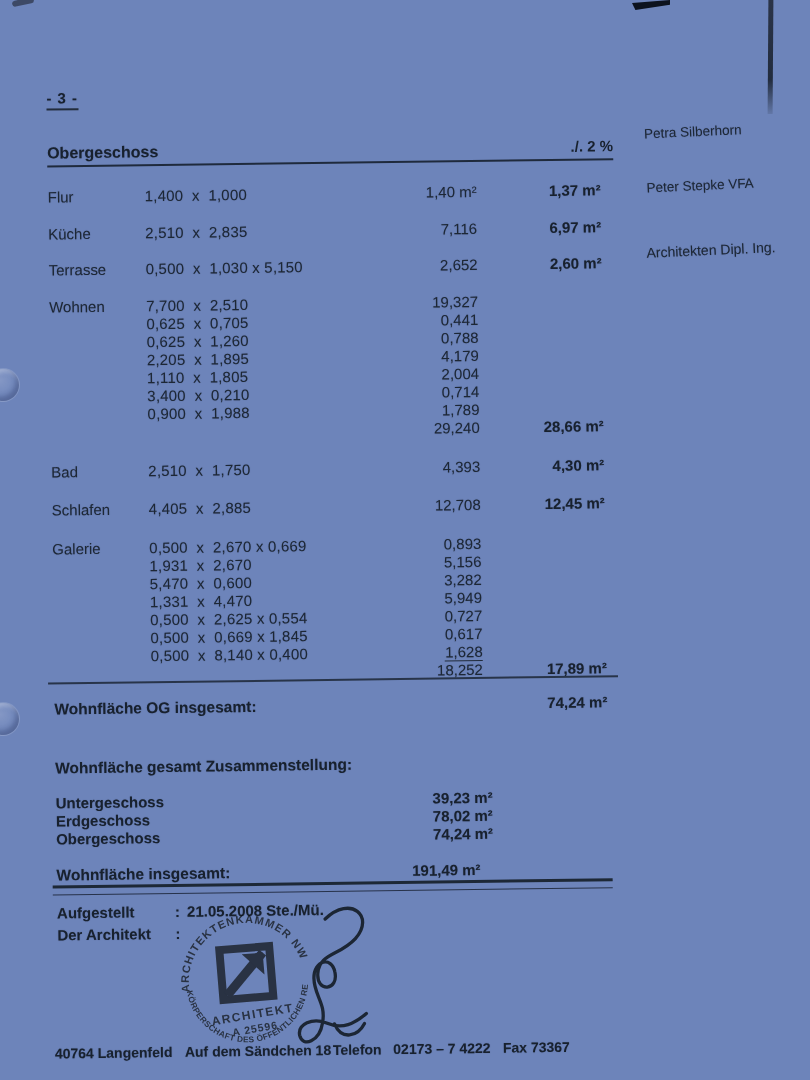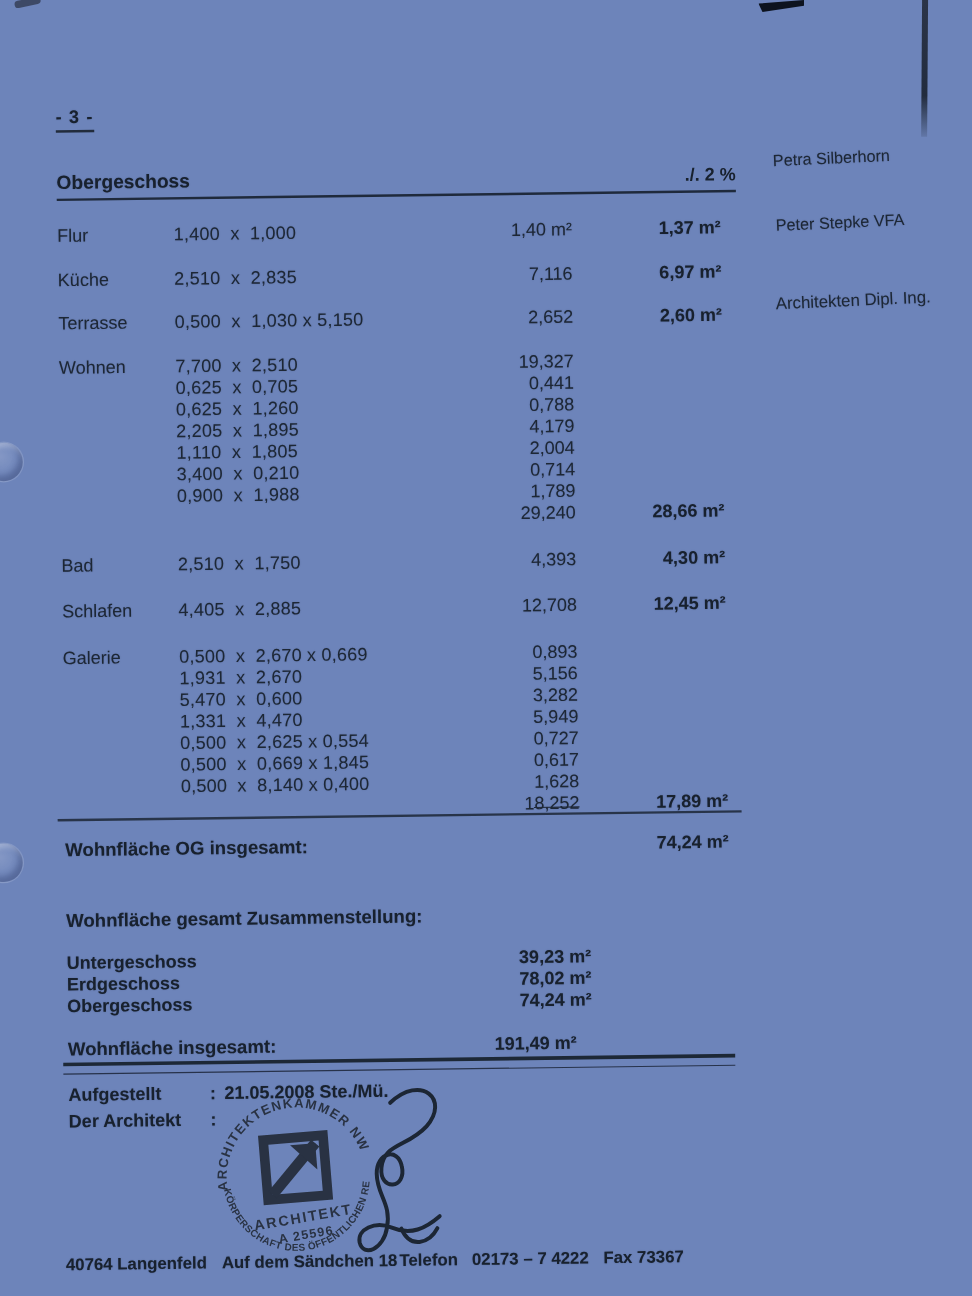--- a/index.html
+++ b/index.html
@@ -39,21 +39,21 @@
     border-bottom:2.5px solid #1f2a3c;padding-bottom:3px;
   }
   .hdr .title{font-size:16px;font-weight:bold;color:#18212e;text-shadow:0 0 1px rgba(25,35,58,0.4);}
   .hdr .ded{font-size:15px;font-weight:bold;color:#18212e;}
   .tbl{position:absolute;left:48px;top:185px;width:564px;}
   .row{display:grid;grid-template-columns:97px 238px 94px auto;height:18px;line-height:18px;font-size:15px;color:#1d2735;text-shadow:0 0 1px rgba(25,35,58,0.35);}
   .row .dims{white-space:pre;letter-spacing:0.2px;}
   .row .val{text-align:right;}
   .row .res{text-align:right;padding-right:11px;font-weight:bold;color:#18212e;}
   .g18{margin-top:18px;}.g19{margin-top:19px;}.g20{margin-top:20px;}.g21{margin-top:21px;}
-  .uline{border-bottom:1.5px solid #222c3c;padding-bottom:12px;margin-left:10px;}
+  .uline{border-bottom:1.5px solid #222c3c;padding-bottom:0px;margin-left:10px;}
   .rule{position:absolute;background:#202b3d;height:2px;opacity:.9;}
   .val-r{position:absolute;text-align:right;width:160px;font-size:15px;}
   .dbl{position:absolute;left:44px;top:882px;width:560px;height:6px;border-top:3px solid #1d2836;border-bottom:1.5px solid #27324a;}
   .stamp{position:absolute;left:152px;top:895px;opacity:.92;mix-blend-mode:multiply;transform:rotate(-4deg);}
   .sig{position:absolute;left:258px;top:903px;opacity:.95;mix-blend-mode:multiply;}
   .footer-item{position:absolute;top:1042px;font-size:14px;font-weight:bold;color:#18212e;white-space:pre;text-shadow:0 0 1px rgba(25,35,58,0.4);}
 </style>
 </head>
 <body>
 

